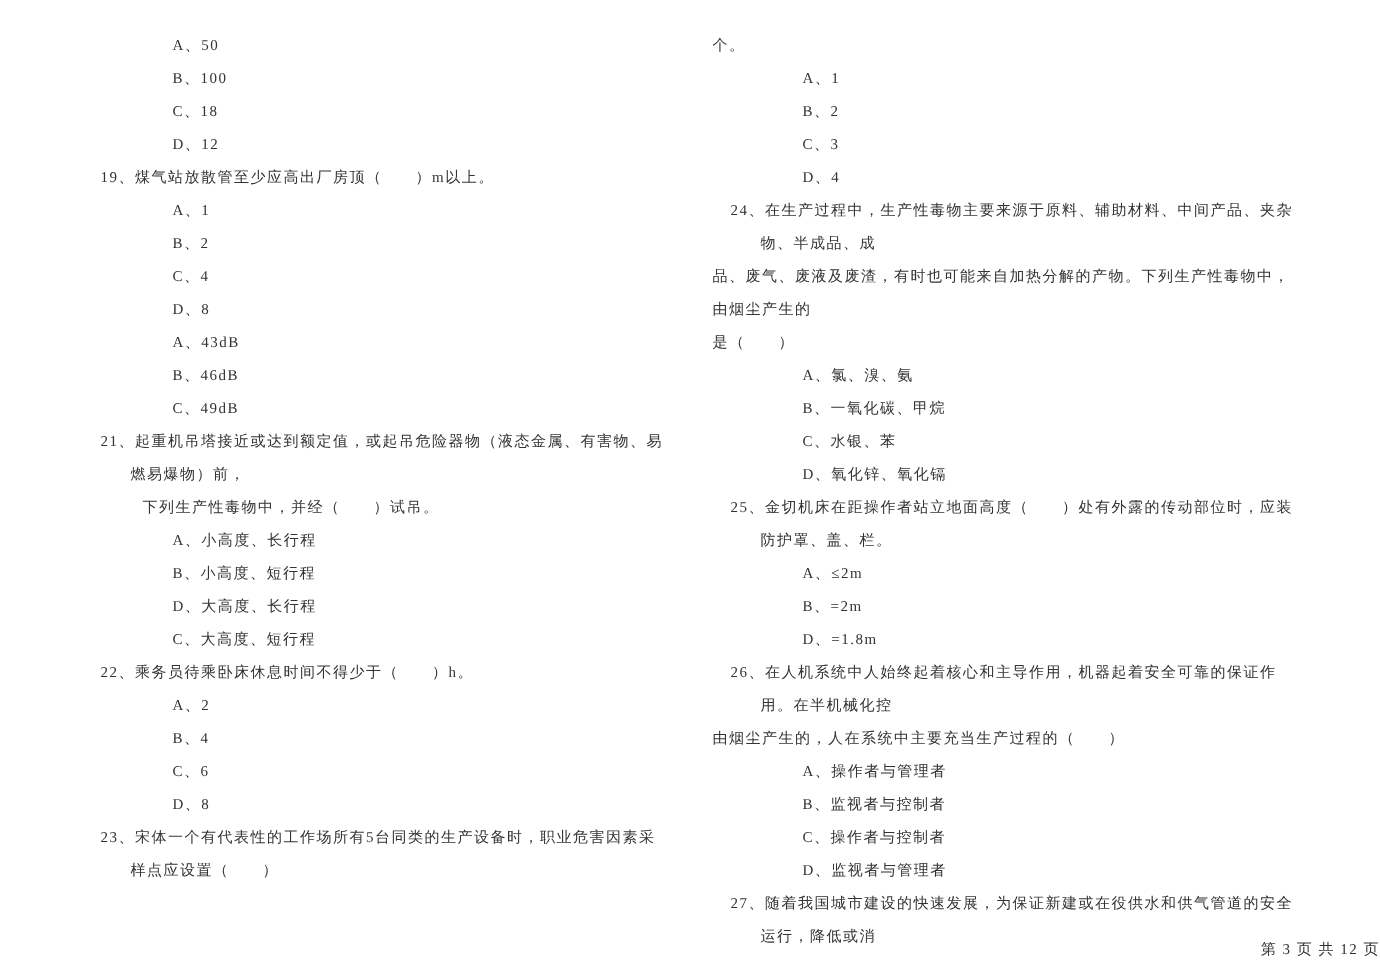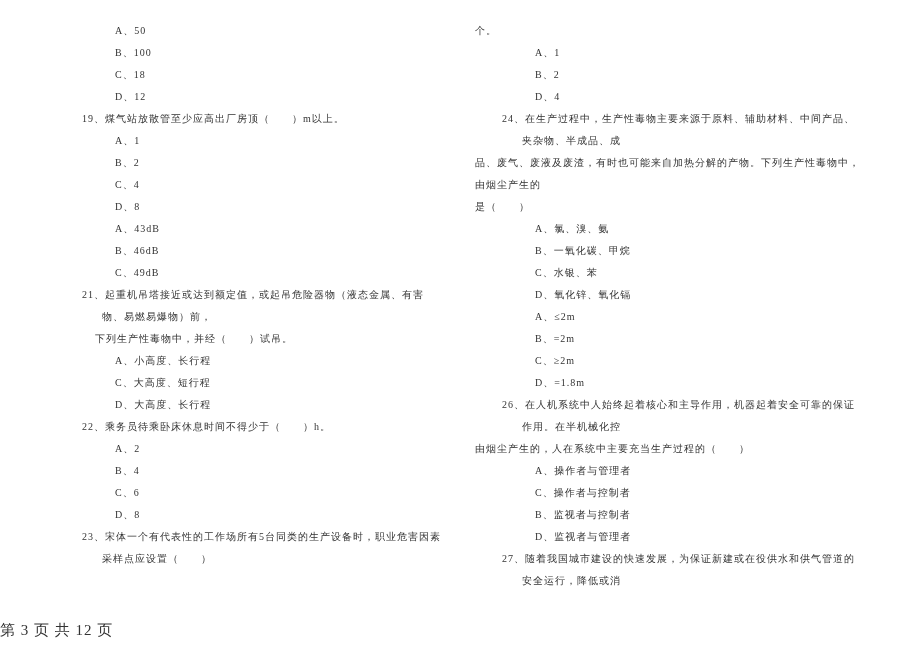--- a/index.html
+++ b/index.html
@@ -29,38 +29,38 @@
     .option {
       padding-left: 60px;
       line-height: 22px;
       letter-spacing: 1px;
     }
     .question {
       padding-left: 20px;
       line-height: 22px;
       letter-spacing: 1px;
       text-indent: -20px;
-      margin-left: 27px;
+      margin-left: 12px;
     }
     .question-cont {
       padding-left: 40px;
       line-height: 22px;
       letter-spacing: 1px;
     }
     .cont-line {
       line-height: 22px;
       letter-spacing: 1px;
     }
     .footer {
       position: absolute;
       bottom: 10px;
       left: 0;
       width: 100%;
-      text-align: left;
-      font-size: 15px;
+      text-align: right;
+      font-size: 10px;
       color: #333;
       letter-spacing: 1px;
     }
   </style>
 </head>
 <body>
 
 <div class="page">
   <div class="column">
     <div class="option">A、50</div>
@@ -74,56 +74,58 @@
     <div class="option">C、4</div>
     <div class="option">D、8</div>
 
     <div class="option">A、43dB</div>
     <div class="option">B、46dB</div>
     <div class="option">C、49dB</div>
 
     <div class="question">21、起重机吊塔接近或达到额定值，或起吊危险器物（液态金属、有害物、易燃易爆物）前，</div>
     <div class="question-cont">下列生产性毒物中，并经（　　）试吊。</div>
     <div class="option">A、小高度、长行程</div>
+    <div class="option">B、小高度、短行程</div>
+    <div class="option">D、大高度、长行程</div>
     <div class="option">C、大高度、短行程</div>
-    <div class="option">D、大高度、长行程</div>
 
     <div class="question">22、乘务员待乘卧床休息时间不得少于（　　）h。</div>
     <div class="option">A、2</div>
     <div class="option">B、4</div>
     <div class="option">C、6</div>
     <div class="option">D、8</div>
 
     <div class="question">23、宋体一个有代表性的工作场所有5台同类的生产设备时，职业危害因素采样点应设置（　　）</div>
   </div>
 
   <div class="column">
     <div class="cont-line">个。</div>
     <div class="option">A、1</div>
     <div class="option">B、2</div>
+    <div class="option">C、3</div>
     <div class="option">D、4</div>
 
     <div class="question">24、在生产过程中，生产性毒物主要来源于原料、辅助材料、中间产品、夹杂物、半成品、成</div>
     <div class="cont-line">品、废气、废液及废渣，有时也可能来自加热分解的产物。下列生产性毒物中，由烟尘产生的</div>
     <div class="cont-line">是（　　）</div>
     <div class="option">A、氯、溴、氨</div>
     <div class="option">B、一氧化碳、甲烷</div>
     <div class="option">C、水银、苯</div>
     <div class="option">D、氧化锌、氧化镉</div>
 
+    <div class="question">25、金切机床在距操作者站立地面高度（　　）处有外露的传动部位时，应装防护罩、盖、栏。</div>
     <div class="option">A、≤2m</div>
     <div class="option">B、=2m</div>
-    <div class="option">C、≥2m</div>
     <div class="option">D、=1.8m</div>
 
     <div class="question">26、在人机系统中人始终起着核心和主导作用，机器起着安全可靠的保证作用。在半机械化控</div>
     <div class="cont-line">由烟尘产生的，人在系统中主要充当生产过程的（　　）</div>
     <div class="option">A、操作者与管理者</div>
+    <div class="option">B、监视者与控制者</div>
     <div class="option">C、操作者与控制者</div>
-    <div class="option">B、监视者与控制者</div>
     <div class="option">D、监视者与管理者</div>
 
     <div class="question">27、随着我国城市建设的快速发展，为保证新建或在役供水和供气管道的安全运行，降低或消</div>
 
   </div>
 </div>
 
 <div class="footer">第 3 页 共 12 页</div>
 
 </body></html>

